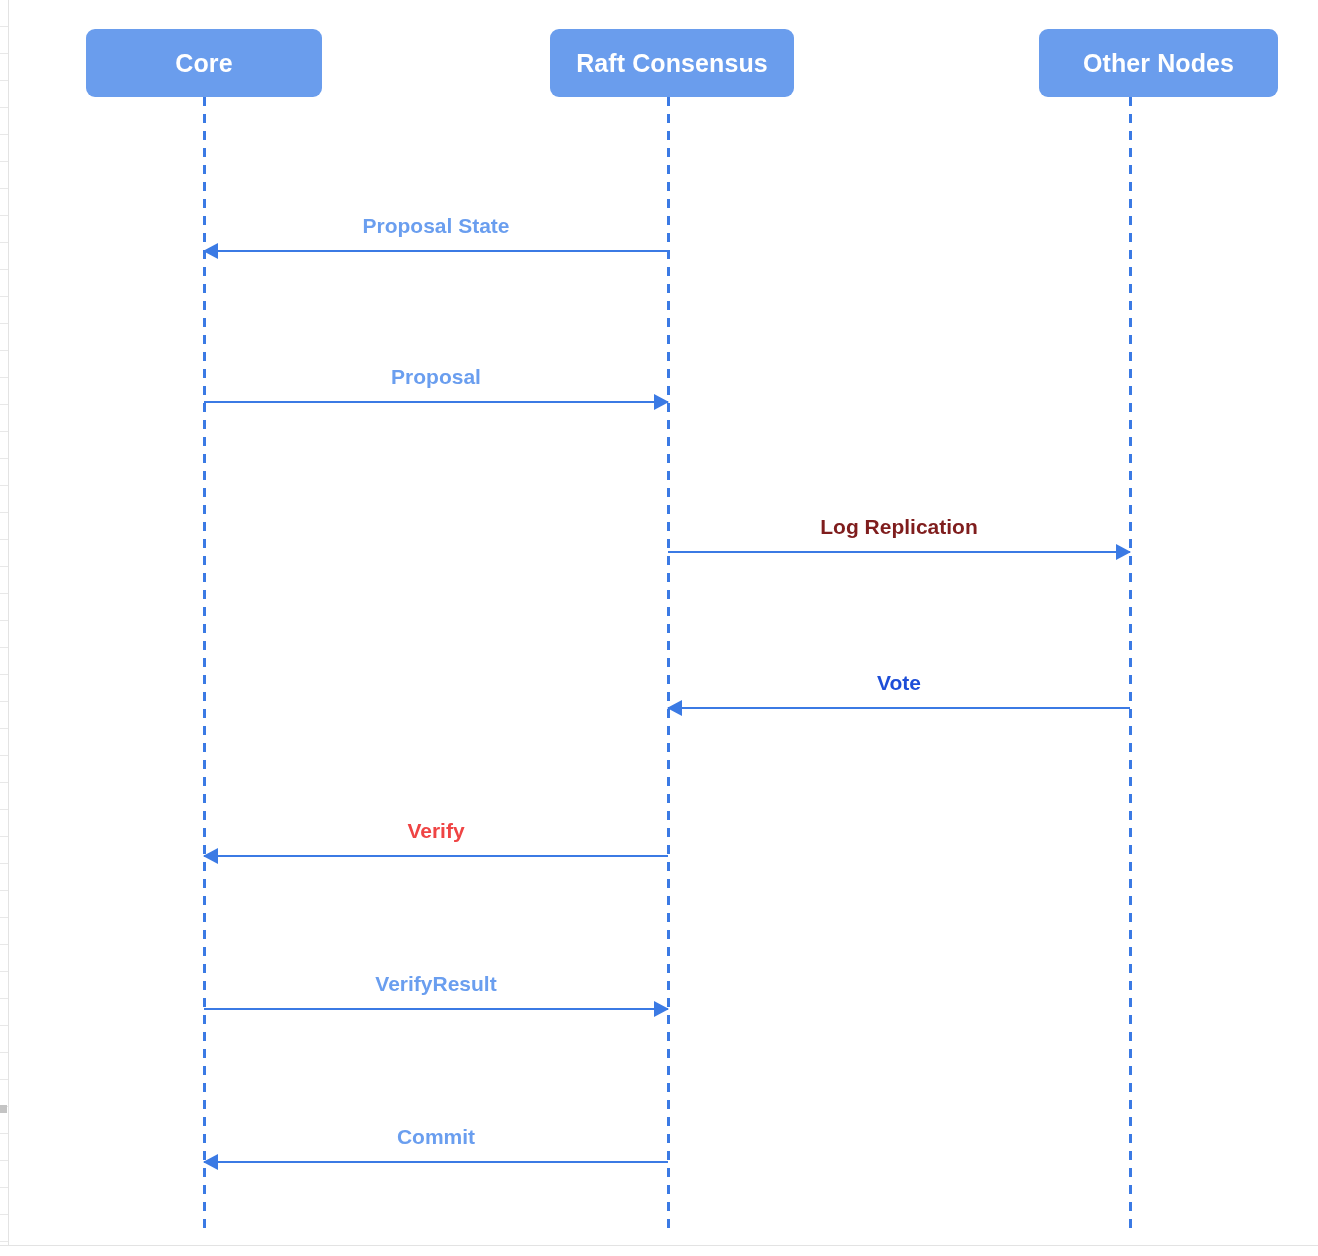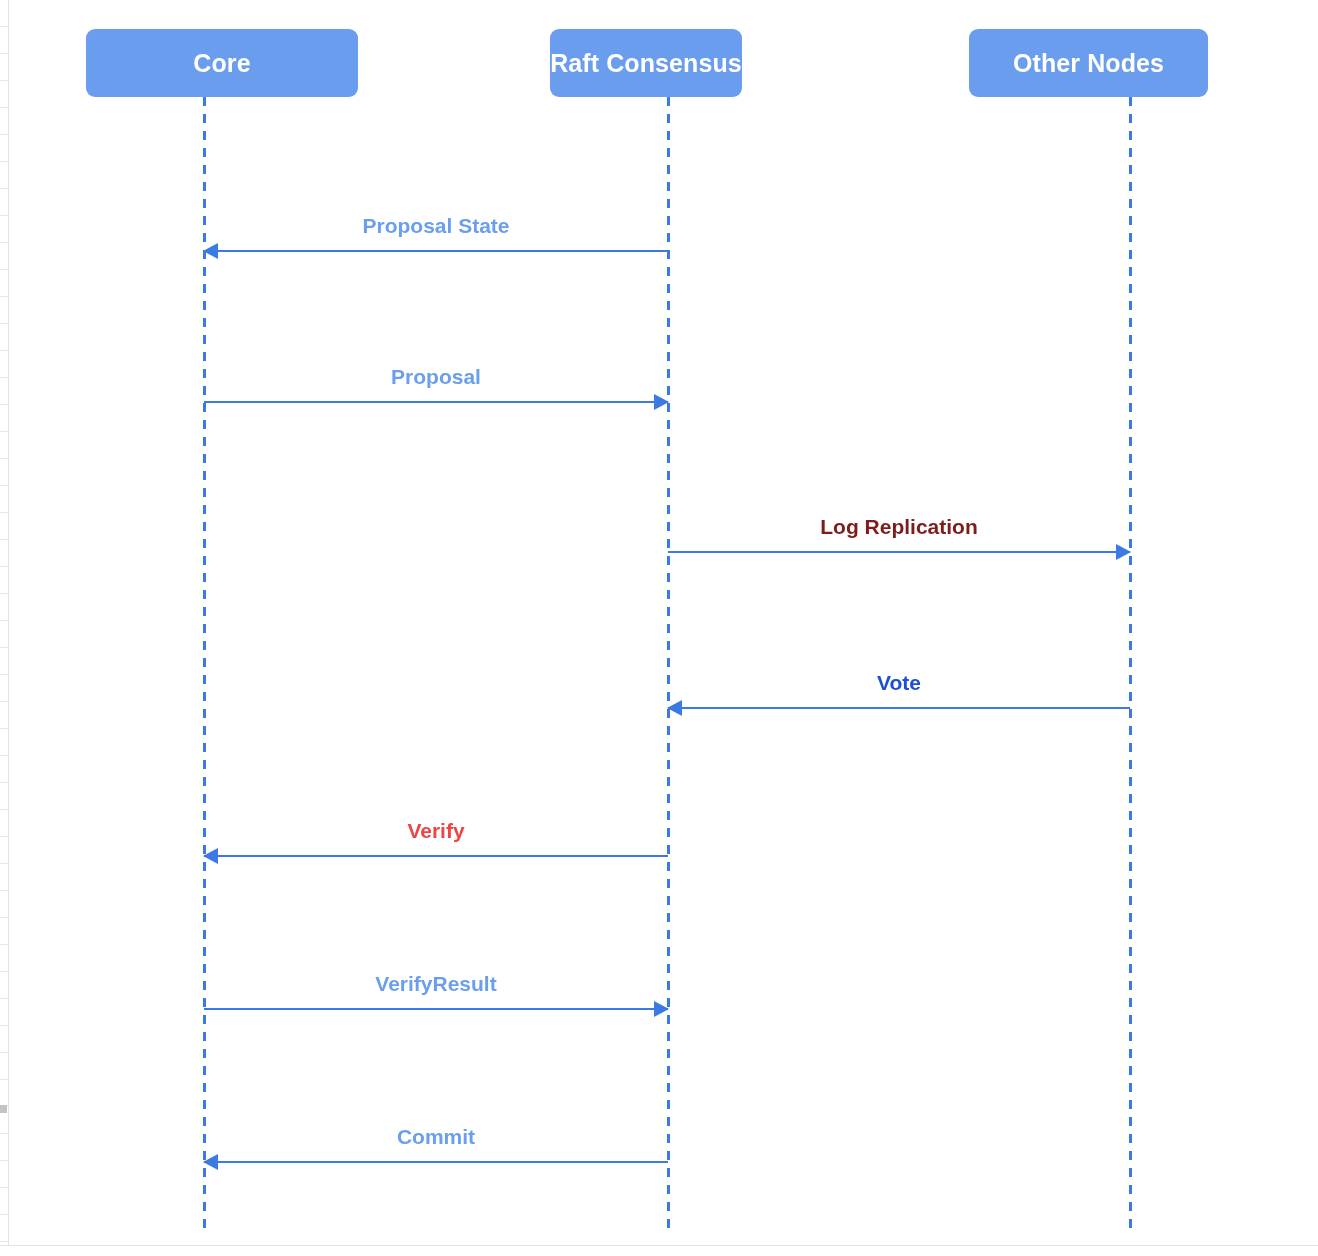--- a/index.html
+++ b/index.html
@@ -137,27 +137,27 @@
 <body>
 
 <div id="canvas">
 
   <div class="gutter">
     <div class="gutter-thumb"></div>
   </div>
   <div class="bottom-edge"></div>
 
   <div id="participants-layer">
-      <div class="participant" style="left: 86px; top: 29px; width: 272px; background: rgb(106, 157, 237);">
+      <div class="participant" style="left: 86px; top: 29px; width: 236px; background: rgb(106, 157, 237);">
         <span class="pname" style="color: rgb(255, 255, 255);">Core</span>
       </div>
-      <div class="participant" style="left: 550px; top: 29px; width: 192px; background: rgb(106, 157, 237);">
+      <div class="participant" style="left: 550px; top: 29px; width: 244px; background: rgb(106, 157, 237);">
         <span class="pname" style="color: rgb(255, 255, 255);">Raft Consensus</span>
       </div>
-      <div class="participant" style="left: 969px; top: 29px; width: 239px; background: rgb(106, 157, 237);">
+      <div class="participant" style="left: 1039px; top: 29px; width: 239px; background: rgb(106, 157, 237);">
         <span class="pname" style="color: rgb(255, 255, 255);">Other Nodes</span>
       </div>
     </div>
   <div id="lifelines-layer">
       <div class="lifeline" style="left: 203px; top: 97px; height: 1139px;">
         <i></i>
       </div>
       <div class="lifeline" style="left: 667px; top: 97px; height: 1139px;">
         <i></i>
       </div>

